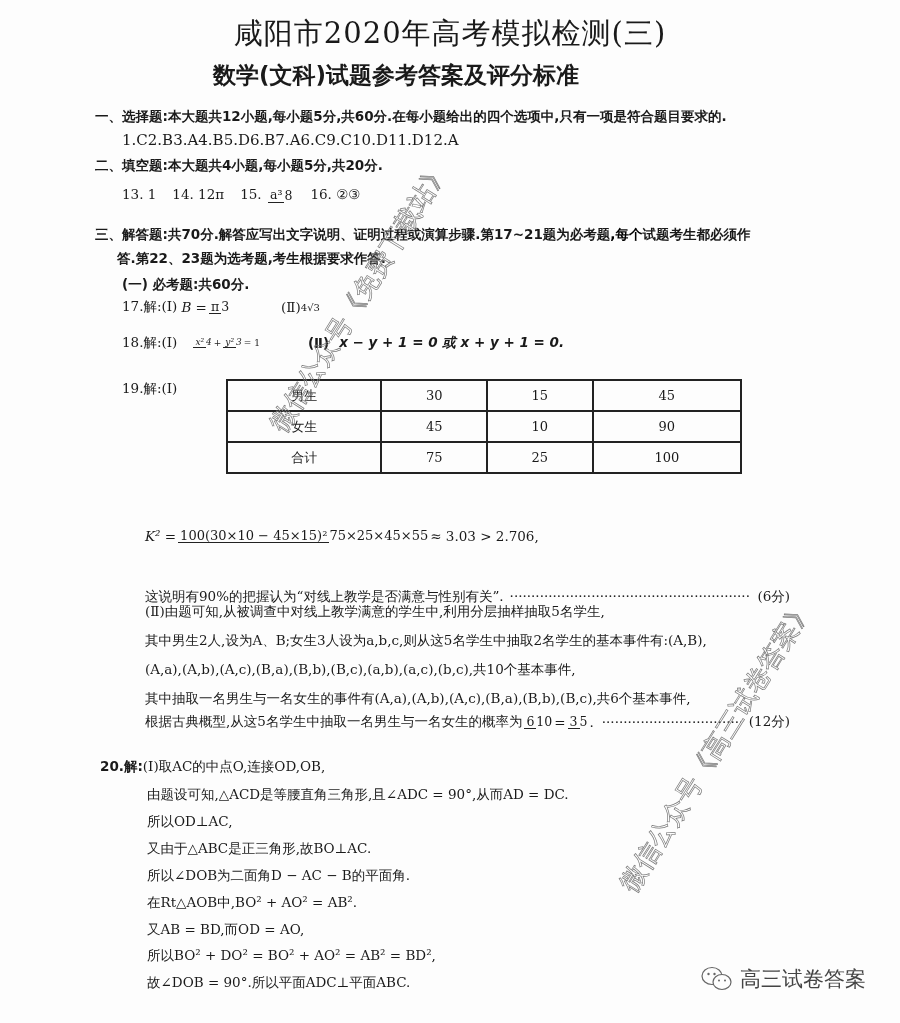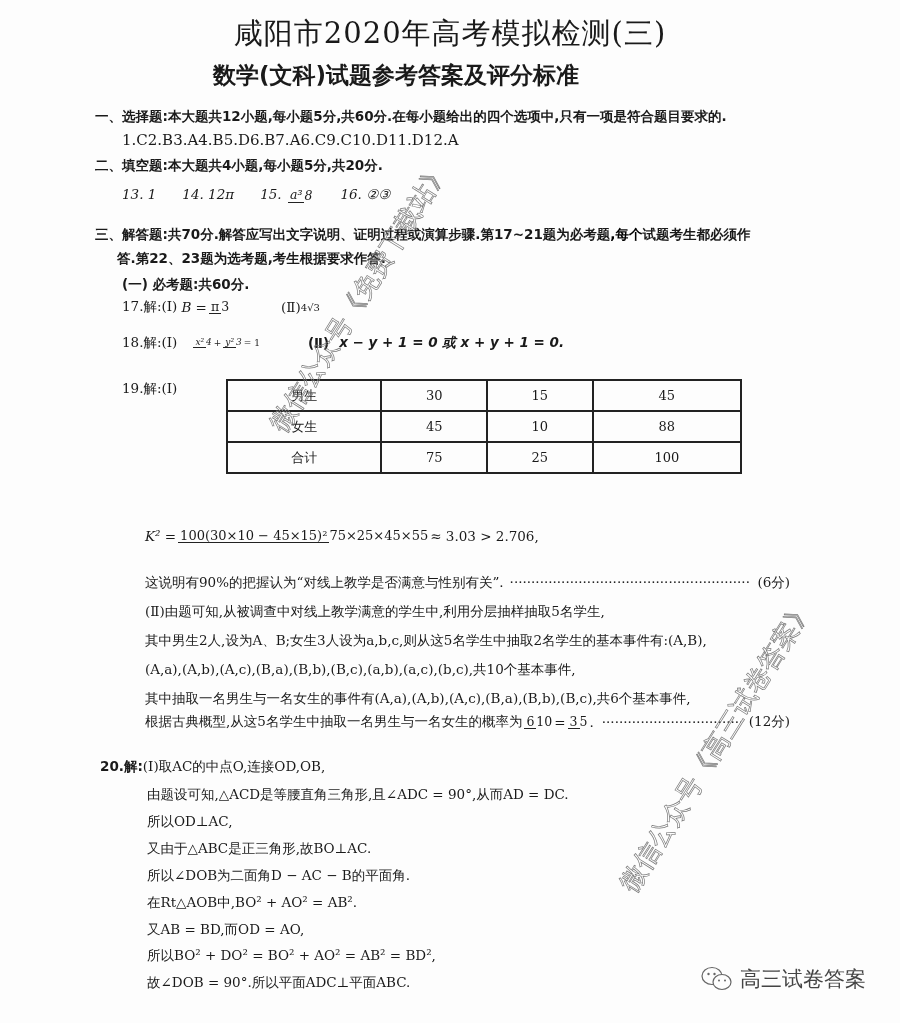--- a/index.html
+++ b/index.html
@@ -47,21 +47,21 @@
   <span>6.B</span>
   <span>7.A</span>
   <span>6.C</span>
   <span>9.C</span>
   <span>10.D</span>
   <span>11.D</span>
   <span>12.A</span>
 </div>
 
 <div class="abs sec" style="left:95px; top:157px;">二、填空题:本大题共4小题,每小题5分,共20分.</div>
-<div class="abs line" style="left:122px; top:186px; display:flex; align-items:center; gap:26px;font-style:italic;">
+<div class="abs line" style="left:122px; top:186px; display:flex; align-items:center; gap:16px;">
   <span>13. 1</span>
   <span>14. 12π</span>
   <span>
     <span>15.</span>
     <span class="frac">
       <span class="num">a³</span>
       <span class="den">8</span>
     </span>
   </span>
   <span>16. ②③</span>
@@ -106,41 +106,41 @@
   <tr>
     <td>男生</td>
     <td>30</td>
     <td>15</td>
     <td>45</td>
   </tr>
   <tr>
     <td>女生</td>
     <td>45</td>
     <td>10</td>
-    <td>88</td>
+    <td>90</td>
   </tr>
   <tr>
     <td>合计</td>
     <td>75</td>
     <td>25</td>
     <td>100</td>
   </tr>
 </tbody>
   </table>
 
 <div class="abs line" style="left:145px; top:528px; display:flex; align-items:center;">
   <span class="it">K² =</span>
   <span class="frac" style="font-size:13px;">
     <span class="num">100(30×10 − 45×15)²</span>
     <span class="den">75×25×45×55</span>
   </span>
   <span>≈ 3.03 &gt; 2.706,</span>
 </div>
 
-<div class="abs line" style="left:145px; top:574px; width:645px; display:flex;">
+<div class="abs line" style="left:145px; top:588px; width:645px; display:flex;">
   <span>这说明有90%的把握认为“对线上教学是否满意与性别有关”.</span>
   <span class="dots" style="flex:1; overflow:hidden; margin:0 6px;">··································································</span>
   <span>(6分)</span>
 </div>
 <div class="abs line" style="left:145px; top:603px;">(Ⅱ)由题可知,从被调查中对线上教学满意的学生中,利用分层抽样抽取5名学生,</div>
 <div class="abs line" style="left:145px; top:632px;">其中男生2人,设为A、B;女生3人设为a,b,c,则从这5名学生中抽取2名学生的基本事件有:(A,B),</div>
 <div class="abs line" style="left:145px; top:661px;">(A,a),(A,b),(A,c),(B,a),(B,b),(B,c),(a,b),(a,c),(b,c),共10个基本事件,</div>
 <div class="abs line" style="left:145px; top:690px;">其中抽取一名男生与一名女生的事件有(A,a),(A,b),(A,c),(B,a),(B,b),(B,c),共6个基本事件,</div>
 <div class="abs line" style="left:145px; top:713px; width:645px; display:flex; align-items:center;">
   <span>根据古典概型,从这5名学生中抽取一名男生与一名女生的概率为</span>

